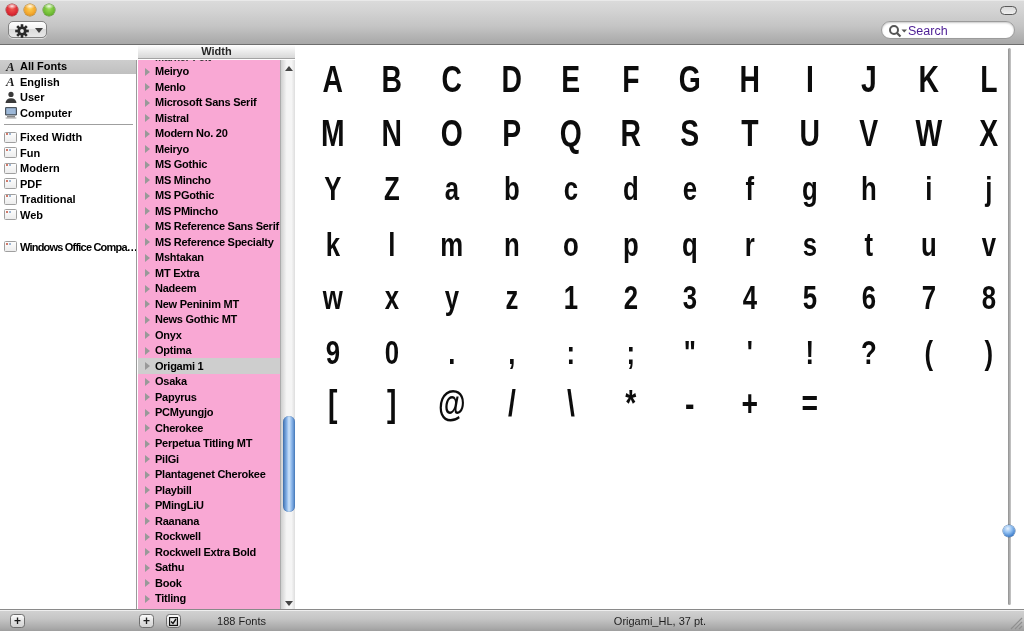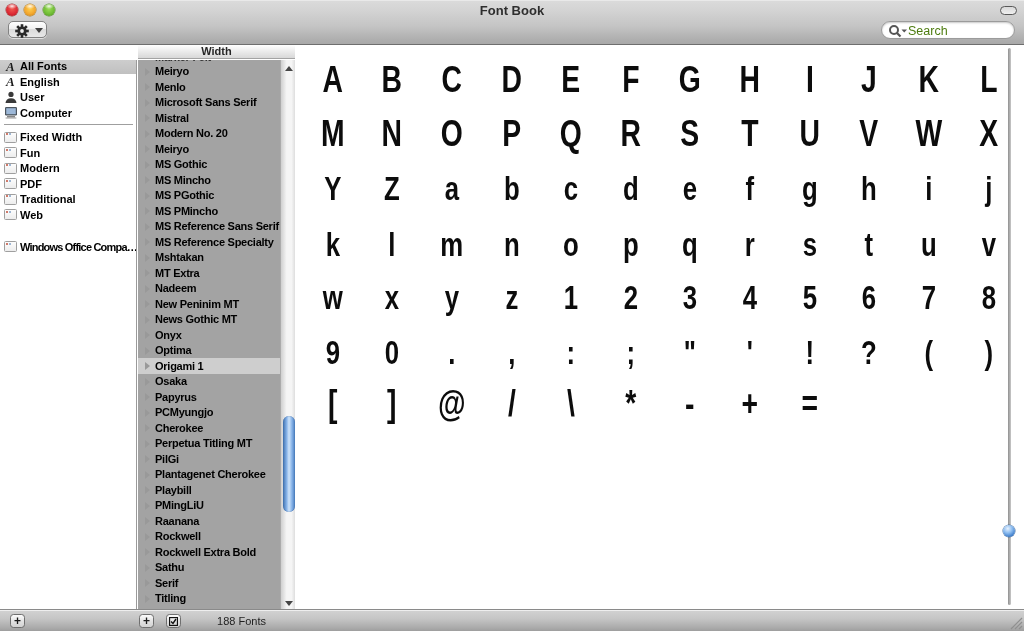--- a/index.html
+++ b/index.html
@@ -16,21 +16,21 @@
 #tlr { left:6.3px; top:3.8px; background:radial-gradient(ellipse 55% 32% at 50% 18%, rgba(255,255,255,.9), rgba(255,255,255,0) 75%), radial-gradient(circle at 50% 40%, #f05a50 0%, #dd2b35 55%, #a01218 100%); box-shadow:0 0 0 0.5px #9a3734; }
 #tly { left:24.2px; top:3.8px; background:radial-gradient(ellipse 55% 32% at 50% 18%, rgba(255,255,255,.9), rgba(255,255,255,0) 75%), radial-gradient(circle at 50% 40%, #ffd04f 0%, #f3a72e 55%, #bd7a16 100%); box-shadow:0 0 0 0.5px #aa7c26; }
 #tlg { left:43.2px; top:3.8px; background:radial-gradient(ellipse 55% 32% at 50% 18%, rgba(255,255,255,.9), rgba(255,255,255,0) 75%), radial-gradient(circle at 50% 40%, #9bdc57 0%, #71bd36 55%, #4b8a1d 100%); box-shadow:0 0 0 0.5px #5c8c38; }
 #lozenge { position:absolute; left:1000px; top:5.5px; width:17px; height:9px; border-radius:4.5px; border:1.6px solid #585858; background:linear-gradient(to bottom,#d9d9d9,#efefef); }
 #gearbtn { position:absolute; left:8px; top:21px; width:39px; height:17px; border-radius:5px; border:1px solid #828282;
   background:linear-gradient(to bottom,#ffffff,#f0f0f0 45%,#dcdcdc 50%,#e8e8e8); box-shadow:0 1px 0 rgba(255,255,255,.6);
   color:#2f2f2f; }
 #gearbtn .dn { position:absolute; left:26px; top:6px; width:0; height:0; border-left:4px solid transparent; border-right:4px solid transparent; border-top:5px solid #3f3f3f; }
 #search { position:absolute; left:881px; top:21px; width:134px; height:18px; border-radius:9px; border:1px solid #9b9b9b;
   background:#fff; box-shadow:inset 0 1px 2px rgba(0,0,0,.22); }
-#search .stext { position:absolute; left:26px; top:2px; font-size:12.5px; color:#4d7c0f; }
+#search .stext { position:absolute; left:26px; top:2px; font-size:12.5px; color:#4c1d95; }
 
 
 .hdr { position:absolute; top:45px; height:14px; font-size:11px; font-weight:bold; color:#262626; text-align:center; line-height:13px;
   background:linear-gradient(to bottom,#ffffff,#ebebeb 50%,#d8d8d8); border-bottom:1px solid #a3a3a3; }
 #hdr1 { left:0; width:137px; border-right:1px solid #9a9a9a;margin-top:26px; }
 #hdr2 { left:138px; width:157px; }
 
 
 #sidebar { position:absolute; left:0; top:60px; width:137px; height:549px; background:#fff; border-right:1px solid #9a9a9a; overflow:hidden; }
 .srow { position:absolute; left:0; width:137px; height:15.5px; font-size:11px; font-weight:bold; color:#000; }
@@ -38,21 +38,21 @@
 .srow .ic { position:absolute; left:4px; top:1px; width:14px; height:13px; }
 #selAll { position:absolute; left:0; top:-1.5px; width:137px; height:15.5px;
   background:linear-gradient(to bottom,#cecece,#c0c0c0); }
 #sdivider { position:absolute; left:4px; top:63.5px; width:129px; height:1px; background:#9f9f9f; }
 .cicon { position:absolute; left:4px; top:2px; width:13px; height:11px; border:1px solid #9f9f9f; border-radius:1.5px;
   background:linear-gradient(to bottom,#fdfdfd,#ededed); }
 .cicon:before { content:""; position:absolute; left:0.5px; top:0.5px; width:2px; height:2px; background:#cf7a6a; }
 .cicon:after { content:""; position:absolute; left:4px; top:0.5px; width:2px; height:2px; background:#9fb7d4; }
 
 
-#fontcol { position:absolute; left:138px; top:60px; width:157px; height:549px; background:#a3a3a3; border-right:1px solid #9a9a9a; overflow:hidden; }
+#fontcol { position:absolute; left:138px; top:60px; width:157px; height:549px; background:#f9a8d4; border-right:1px solid #9a9a9a; overflow:hidden; }
 .frow { position:absolute; left:0; width:142px; height:15.5px; font-size:11px; font-weight:bold; color:#000; letter-spacing:-0.25px; overflow:hidden; }
 .frow .txt { position:absolute; left:17px; top:1.5px; white-space:nowrap; }
 .tri { position:absolute; left:7px; top:4px; width:0; height:0; border-top:4px solid transparent; border-bottom:4px solid transparent; border-left:5.5px solid #999999; }
 #fsel { position:absolute; left:0; width:156px; height:15.5px; background:#cecece; }
 
 
 #fscroll { position:absolute; left:280px; top:60px; width:15px; height:549px; background:linear-gradient(to right,#cfcfcf,#f5f5f5 40%,#f5f5f5 75%,#dedede); border-left:1px solid #ababab; }
 #fthumb { position:absolute; left:2px; top:356px; width:12px; height:96px; border-radius:6px;
   background:linear-gradient(to right,#3e6fad,#85b2e8 30%,#cfe4fa 50%,#85b2e8 75%,#4a7cbd); box-shadow:inset 0 0 1px #2c5a96; }
 .sarrow { position:absolute; left:3.5px; width:0; height:0; border-left:4px solid transparent; border-right:4px solid transparent; }
@@ -76,21 +76,20 @@
   background:linear-gradient(to bottom,#fbfbfb,#e3e3e3 50%,#d2d2d2); color:#1a1a1a; font-weight:bold; font-size:12px; text-align:center; line-height:13px; }
 .btext { position:absolute; top:4.5px; font-size:11px; color:#1f1f1f; }
 #grip { position:absolute; right:1px; top:2px; width:18px; height:18px; }
 </style>
 </head>
 <body>
 <div id="topbar">
   <div class="tl" id="tlr"></div>
     <div class="tl" id="tly"></div>
     <div class="tl" id="tlg"></div>
-  <div id="wtitle">Font Book</div>
   <div id="lozenge"></div>
   <div id="gearbtn">
     <svg width="16" height="16" style="position:absolute;left:4.5px;top:0.5px" viewBox="0 0 16 16">
       <g stroke="#2a2a2a" stroke-width="2.6">
         <line x1="8" y1="1.2" x2="8" y2="14.8"></line>
         <line x1="1.2" y1="8" x2="14.8" y2="8"></line>
         <line x1="3.2" y1="3.2" x2="12.8" y2="12.8"></line>
         <line x1="12.8" y1="3.2" x2="3.2" y2="12.8"></line>
       </g>
       <circle cx="8" cy="8" r="4.6" fill="#2a2a2a" stroke="none"></circle>
@@ -304,21 +303,21 @@
 <div class="frow" style="top:484.25px">
       <span class="tri"></span>
       <span class="txt">Rockwell Extra Bold</span>
     </div>
 <div class="frow" style="top:499.75px">
       <span class="tri"></span>
       <span class="txt">Sathu</span>
     </div>
 <div class="frow" style="top:515.25px">
       <span class="tri"></span>
-      <span class="txt">Serif</span>
+      <span class="txt">Book</span>
     </div>
 <div class="frow" style="top:530.75px">
       <span class="tri"></span>
       <span class="txt">Titling</span>
     </div>
 </div>
 
 <div id="fscroll">
   <div class="sarrow" id="sup"></div>
   <div id="fthumb"></div>
@@ -338,18 +337,19 @@
 </div>
 
 <div id="bottombar">
   <div class="bbtn" style="left:10px">+</div>
   <div class="bbtn" style="left:139px">+</div>
   <div class="bbtn" style="left:166px"><svg width="9" height="9" style="margin-top:2px" viewBox="0 0 9 9">
         <rect x="0.5" y="0.5" width="8" height="8" fill="none" stroke="#111" stroke-width="1.3"></rect>
         <path d="M 2 4.5 L 4 6.5 L 7 2" fill="none" stroke="#111" stroke-width="1.4"></path>
       </svg></div>
   <div class="btext" style="left:200px;width:83px;text-align:center">188 Fonts</div>
+  <div class="btext" style="left:296px;width:728px;text-align:center">Origami_HL, 37 pt.</div>
   <svg id="grip" viewBox="0 0 18 18">
     <line x1="6" y1="17" x2="17" y2="6" stroke="#8f8f8f" stroke-width="1.2"></line>
     <line x1="10" y1="17" x2="17" y2="10" stroke="#8f8f8f" stroke-width="1.2"></line>
     <line x1="14" y1="17" x2="17" y2="14" stroke="#8f8f8f" stroke-width="1.2"></line>
   </svg>
 </div>
 
 </body></html>

